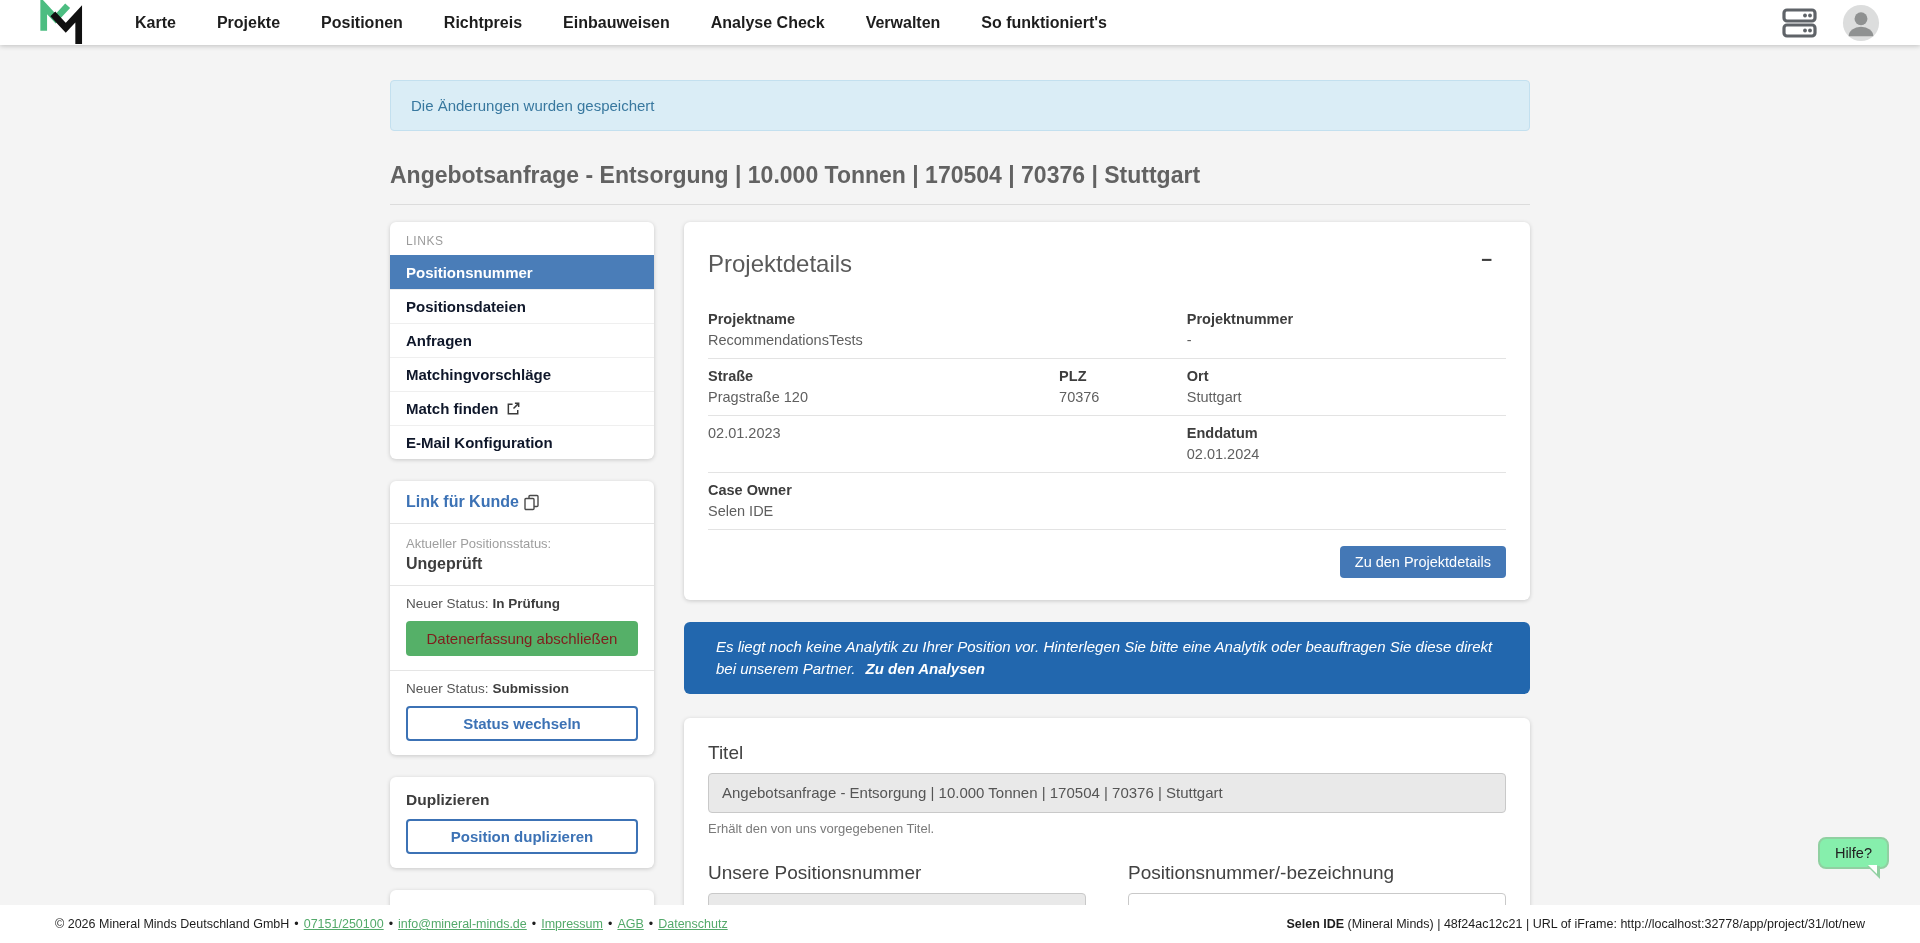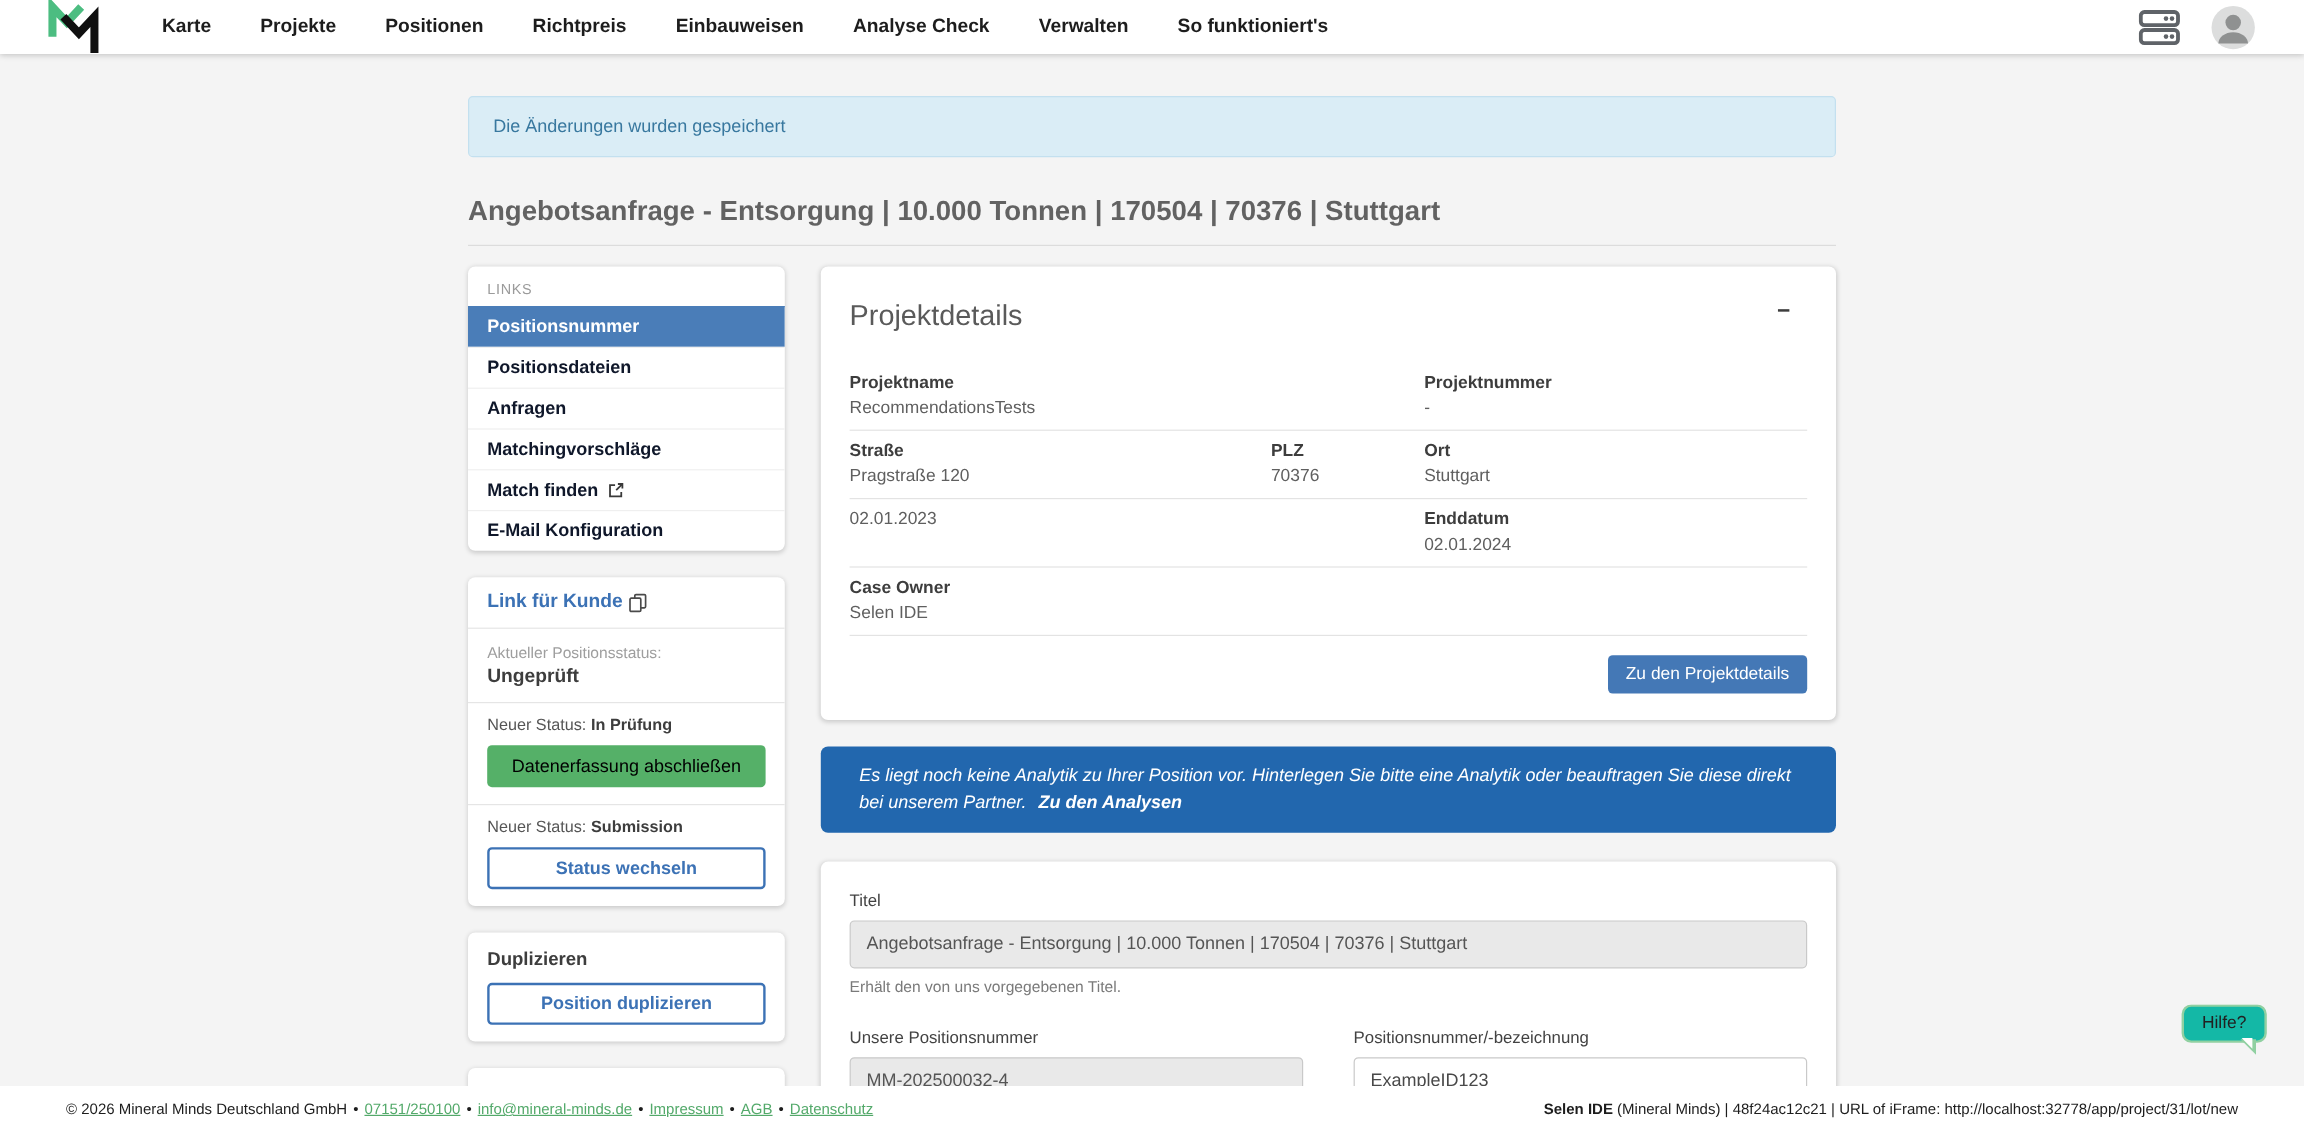--- a/index.html
+++ b/index.html
@@ -65,21 +65,21 @@
   .status-row { padding: 12px 16px; }
   .status-link { color: #3c72b5; font-size: 16px; font-weight: 600; cursor: pointer; display: inline-flex; align-items: center; gap: 4px; }
   .divider { border-top: 1px solid #e5e5e5; }
   .muted-label { font-size: 13px; color: #9e9e9e; }
   .status-current { font-size: 16px; font-weight: bold; color: #3d3d3d; margin-top: 4px; }
   .new-status { font-size: 13.5px; color: #555; padding: 10px 16px 8px; }
   .new-status b { color: #3d3d3d; margin-left: 4px; }
   .btn { border-radius: 4px; cursor: pointer; text-align: center; font-family: inherit; }
   .btn-green {
     display: block; width: calc(100% - 32px); margin: 2px 16px 14px;
-    background: #55b068; color: #000000; border: none;
+    background: #55b068; color: #7f1d1d; border: none;
     font-size: 15px; padding: 9px 6px;
   }
   .btn-outline-blue {
     display: block; width: calc(100% - 32px); margin: 2px 16px 14px;
     background: #fff; color: #3c72b5; border: 2px solid #3c72b5;
     font-size: 15px; font-weight: 600; padding: 7px 6px;
   }
   .small-card-title { font-size: 15.5px; font-weight: bold; color: #3d3d3d; padding: 14px 16px 8px; }
 
   
@@ -106,21 +106,21 @@
   .banner {
     background: #2267ae; color: #fff; border-radius: 6px;
     padding: 14px 32px; font-size: 15px; line-height: 1.45;
     margin-bottom: 24px;
     font-style: italic;
   }
   .banner-link { font-weight: bold; margin-left: 10px; cursor: pointer; }
 
   
   .form-card { padding: 24px; margin-bottom: 0; }
-  .form-label { font-size: 14px; color: #424242; margin-bottom: 9px; }
+  .form-label { font-size: 19px; color: #424242; margin-bottom: 9px; }
   .text-input {
     width: 100%; height: 40px; border: 1px solid #c9c9c9; border-radius: 4px;
     padding: 0 13px; font-size: 15px; color: #494949; background: #fff;
     font-family: inherit;
   }
   .text-input[readonly] { background: #e9e9e9; color: #555; }
   .helper { font-size: 13px; color: #7a7a7a; margin-top: 8px; }
   .form-grid { display: grid; grid-template-columns: 1fr 1fr; gap: 42px; margin-top: 26px; }
 
   
@@ -131,21 +131,21 @@
     padding: 0 55px; font-size: 12.5px; color: #1d1d1d;
   }
   .footer-left { display: flex; align-items: center; gap: 5px; }
   .footer a, .footer-link { color: #53a96a; text-decoration: underline; cursor: pointer; }
   .footer-sep { color: #1d1d1d; }
   .footer-right b { font-weight: bold; }
 
   
   .help-bubble {
     position: fixed; right: 31px; bottom: 74px; z-index: 30;
-    background: #14b8a6; border: 2px solid #90d0a1; border-radius: 8px;
+    background: #86efac; border: 2px solid #90d0a1; border-radius: 8px;
     padding: 6px 15px; font-size: 14.5px; color: #212121; cursor: pointer;
   }
   .help-bubble::before {
     content: ""; position: absolute; bottom: -12px; right: 7px;
     border-left: 13px solid transparent; border-top: 13px solid #90d0a1;
   }
   .help-bubble::after {
     content: ""; position: absolute; bottom: -7px; right: 10px;
     border-left: 9px solid transparent; border-top: 9px solid #fff;
   }

